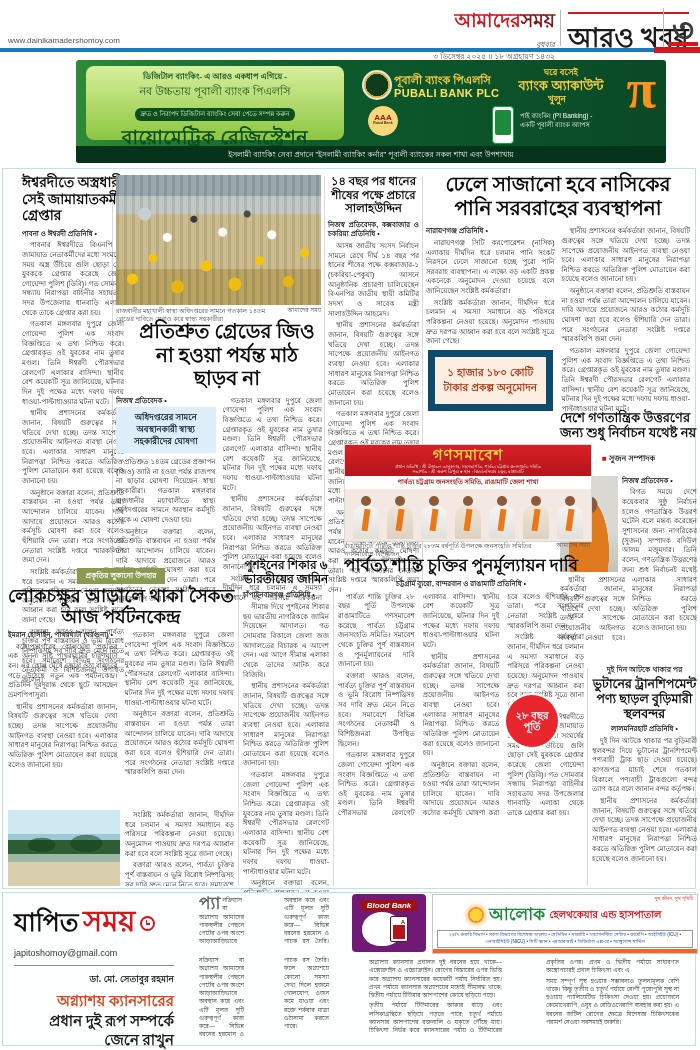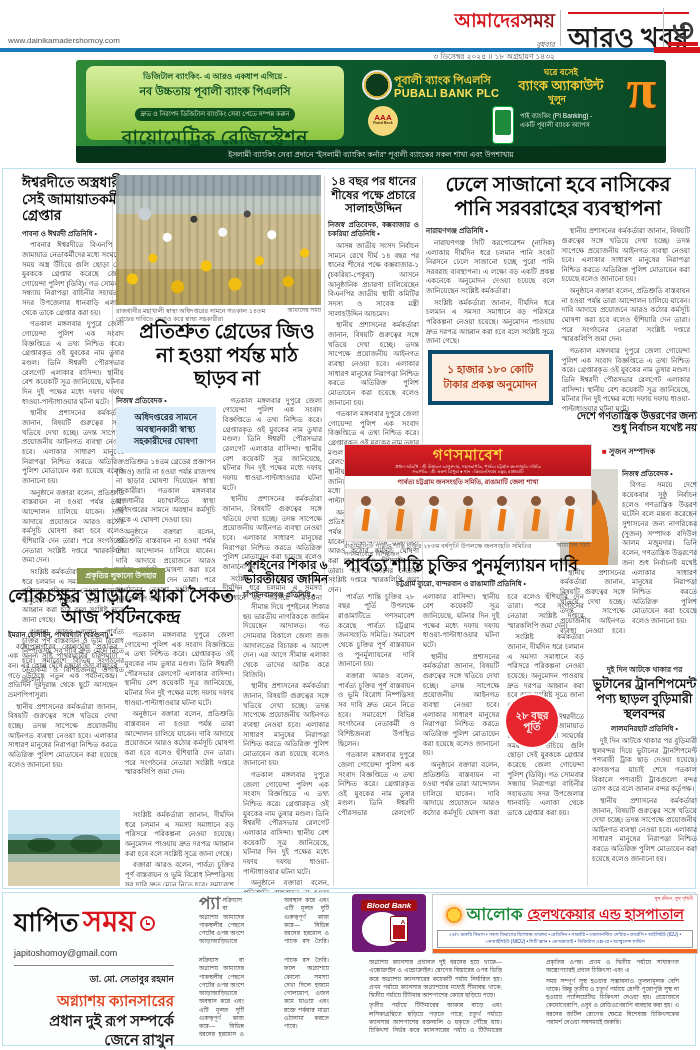--- a/index.html
+++ b/index.html
@@ -23,21 +23,21 @@
   .section-title{font-size:27px;font-weight:bold;border-top:2px solid #d6151d;padding-top:3px;letter-spacing:0;}
   .pageno{font-size:34px;font-weight:bold;color:#3b3b3b;}
   .bluebar{position:absolute;left:0;top:48px;width:700px;height:4px;background:#1b79bd;}
   .redtab{position:absolute;right:0;top:47px;width:46px;height:6px;background:#d6151d;}
 
   
   .topad{left:76px;top:60px;width:590px;height:103px;background:linear-gradient(90deg,#2e8a37 0%,#0d5a2c 42%,#0a4a26 100%);border-radius:3px;overflow:hidden;}
   .topad-left{position:absolute;left:10px;top:6px;width:258px;height:74px;border-radius:8px;
       background:linear-gradient(180deg,#d8ef9d,#8cc63f);color:#0b4d1f;text-align:center;padding-top:4px;box-sizing:border-box;}
   .topad-l1{font-size:8px;font-weight:bold;}
-  .topad-l2{font-size:11px;font-weight:bold;}
+  .topad-l2{font-size:11px;font-weight:normal;}
   .topad-l3{font-size:6.5px;margin:2px auto;background:#0b4d1f;color:#eaf6cf;display:inline-block;padding:1px 6px;border-radius:6px;}
   .topad-l4{font-size:19px;font-weight:bold;letter-spacing:0.5px;}
   .pub-logo{position:absolute;left:286px;top:10px;width:26px;height:26px;border-radius:50%;
       background:radial-gradient(circle at 50% 50%,#0c3b1d 0 60%,#d9b23a 61% 75%,#0c3b1d 76%);border:2px solid #e6e6e6;}
   .bank-bn{position:absolute;left:318px;top:12px;font-size:11px;font-weight:bold;color:#ffd23d;}
   .bank-en{position:absolute;left:318px;top:27px;font-size:11px;font-weight:bold;color:#ffe05a;letter-spacing:0.3px;}
   .aaa{position:absolute;left:292px;top:46px;width:30px;height:30px;border-radius:50%;background:radial-gradient(circle,#f4d97c 0 70%,#b98a2c 71%);
        text-align:center;color:#b3121a;font-size:8px;font-weight:bold;line-height:1;padding-top:8px;box-sizing:border-box;}
   .aaa small{display:block;font-size:3.5px;color:#4b3200;}
   .adr1{position:absolute;left:410px;top:6px;width:150px;text-align:center;color:#ffd23d;font-size:8.5px;font-weight:bold;}
@@ -72,24 +72,24 @@
     linear-gradient(180deg,#9aa7ac 0 16%,#c2c8c4 16% 30%,#cdbd8e 30% 72%,#b9a463 72% 100%);}
   .photo-beach{background:
     radial-gradient(ellipse at 30% 46%,rgba(15,60,20,.55) 0 12%,transparent 13%),
     radial-gradient(ellipse at 70% 44%,rgba(15,60,20,.5) 0 14%,transparent 15%),
     linear-gradient(180deg,#cfe9f2 0 32%,#9ec7d8 32% 40%,#2f5d33 40% 58%,#9fb7a5 58% 68%,#d9ceae 68% 100%);}
   .photo-portrait{background:
     radial-gradient(circle at 50% 30%,#8a5a3b 0 8px,transparent 9px),
     radial-gradient(ellipse at 50% 80%,#e07a1f 0 48%,transparent 49%),
     linear-gradient(180deg,#d9d9d2 0 55%,#c5c2b8 100%);}
 
-  .pullbox{background:#fdeee2;border:4px solid #0c4a6e;color:#b33a12;font-weight:bold;font-size:10.5px;
+  .pullbox{background:#fdeee2;border:7px solid #0c4a6e;color:#b33a12;font-weight:bold;font-size:10.5px;
       text-align:center;padding:8px 6px;margin:4px 2px;line-height:1.45;break-inside:avoid;}
   .subheadbox{background:#ddeefa;color:#123;font-weight:bold;font-size:8.5px;text-align:center;
-      padding:5px 4px;margin:2px 0 4px;line-height:1.4;break-inside:avoid;}
+      padding:5px 4px;margin:2px 0 4px;line-height:1.4;break-inside:avoid;font-family:Liberation Serif, serif;}
   .kicker{display:inline-block;background:#8a9a50;color:#fff;font-size:7.5px;font-weight:bold;padding:2px 9px;}
   .tagline{font-size:8px;font-weight:bold;color:#222;}
   .tagline .sq{color:#d6151d;}
   .badge28{position:absolute;width:52px;height:52px;border-radius:50%;background:#e8262d;color:#fff;
       display:flex;flex-direction:column;align-items:center;justify-content:center;font-weight:bold;font-size:10px;line-height:1.15;
       box-shadow:0 0 0 2px #fff;}
 
   
   .rally{overflow:hidden;border:1px solid #d8d8d8;background:#f3e9e2;}
   .rally-banner{background:linear-gradient(180deg,#d92026,#b3151b);color:#ffd23d;text-align:center;padding:2px 2px 1px;}
@@ -122,21 +122,21 @@
   .bb-art{position:absolute;left:10px;top:18px;width:40px;height:34px;border-radius:50% 50% 46% 46%;background:#fff;}
   .bb-bag{position:absolute;left:38px;top:22px;width:16px;height:24px;background:#fff;border:1.5px solid #7a0a0e;border-radius:2px;}
   .bb-bag:before{content:"";position:absolute;left:2px;top:8px;right:2px;bottom:2px;background:#b3151b;}
   .bb-a{position:absolute;right:2px;top:2px;font-size:6px;font-weight:bold;color:#7a0a0e;}
 
   .alok{background:#fff;border:1px solid #c9c9c9;overflow:hidden;}
   .sun{display:inline-block;width:16px;height:16px;border-radius:50%;
       background:radial-gradient(circle,#ffd23d 0 55%,#f7941d 56% 75%,transparent 76%);
       box-shadow:0 0 4px 2px rgba(247,148,29,.55);vertical-align:middle;}
   .alok-green{font-size:17px;font-weight:bold;color:#1d8a3c;vertical-align:middle;}
-  .alok-red{font-size:14px;font-weight:bold;color:#d6151d;vertical-align:middle;text-decoration:underline;}
+  .alok-red{font-size:10px;font-weight:bold;color:#d6151d;vertical-align:middle;}
   .alok-tag{font-size:4.5px;color:#d6151d;text-align:right;}
   .alok-services{border:1px solid #999;margin:1px 4px;padding:1px 3px;font-size:4.6px;color:#143a8c;line-height:1.5;text-align:center;}
   .alok-hot{background:#f26822;color:#fff;display:flex;align-items:center;justify-content:center;gap:5px;height:17px;}
   .alok-hot .lbl{font-size:9px;font-weight:bold;}
   .alok-hot .num{font-size:13px;font-weight:bold;letter-spacing:0.5px;}
 </style>
 </head>
 <body>
 
 <div id="page">
@@ -240,21 +240,21 @@
       <p>নারায়ণগঞ্জ সিটি করপোরেশন (নাসিক) এলাকায় দীর্ঘদিন ধরে চলমান পানি সংকট নিরসনে ঢেলে সাজানো হচ্ছে পুরো পানি সরবরাহ ব্যবস্থাপনা। এ লক্ষ্যে বড় একটি প্রকল্প একনেকে অনুমোদন দেওয়া হয়েছে বলে জানিয়েছেন সংশ্লিষ্ট কর্মকর্তারা।</p>
       <p>সংশ্লিষ্ট কর্মকর্তারা জানান, দীর্ঘদিন ধরে চলমান এ সমস্যা সমাধানে বড় পরিসরে পরিকল্পনা নেওয়া হয়েছে। অনুমোদন পাওয়ায় দ্রুত দরপত্র আহ্বান করা হবে বলে সংশ্লিষ্ট সূত্রে জানা গেছে।</p>
       <div class="pullbox">১ হাজার ১৮০ কোটি টাকার প্রকল্প অনুমোদন</div>
       <p>স্থানীয় প্রশাসনের কর্মকর্তারা জানান, বিষয়টি গুরুত্বের সঙ্গে খতিয়ে দেখা হচ্ছে। তদন্ত সাপেক্ষে প্রয়োজনীয় আইনগত ব্যবস্থা নেওয়া হবে। এলাকার সাধারণ মানুষের নিরাপত্তা নিশ্চিত করতে অতিরিক্ত পুলিশ মোতায়েন করা হয়েছে বলেও জানানো হয়।</p>
       <p>অনুষ্ঠানে বক্তারা বলেন, প্রতিশ্রুতি বাস্তবায়ন না হওয়া পর্যন্ত তারা আন্দোলন চালিয়ে যাবেন। দাবি আদায়ে প্রয়োজনে আরও কঠোর কর্মসূচি ঘোষণা করা হবে বলেও হুঁশিয়ারি দেন তারা। পরে সংগঠনের নেতারা সংশ্লিষ্ট দপ্তরে স্মারকলিপি জমা দেন।</p>
       <p>গতকাল মঙ্গলবার দুপুরে জেলা গোয়েন্দা পুলিশ এক সংবাদ বিজ্ঞপ্তিতে এ তথ্য নিশ্চিত করে। গ্রেপ্তারকৃত ওই যুবকের নাম তুষার মণ্ডল। তিনি ঈশ্বরদী পৌরসভার রেলগেট এলাকার বাসিন্দা। স্থানীয় বেশ কয়েকটি সূত্র জানিয়েছে, ঘটনার দিন দুই পক্ষের মধ্যে দফায় দফায় ধাওয়া-পাল্টাধাওয়ার ঘটনা ঘটে।</p>
     </div>
   </div>
 
   <div class="abs" style="left:560px;top:410px;width:137px;">
-    <div class="hd serif" style="font-size:10px;text-align:right;">দেশে গণতান্ত্রিক উত্তরণের জন্য শুধু নির্বাচন যথেষ্ট নয়</div>
+    <div class="hd serif" style="font-size:13px;text-align:left;">দেশে গণতান্ত্রিক উত্তরণের জন্য শুধু নির্বাচন যথেষ্ট নয়</div>
     <div class="tagline" style="text-align:center;margin:11px 0;">
       <span class="sq">■</span>
       <span>সুজন সম্পাদক</span>
     </div>
     <div style="display:flex;gap:4px;">
       <div class="photo-portrait" style="width:58px;height:96px;flex:0 0 auto;"></div>
       <div class="bt" style="height:96px;overflow:hidden;flex:1;">
         <p class="byline">নিজস্ব প্রতিবেদক •</p>
         <p>বিগত সময়ে দেশে কয়েকবার সুষ্ঠু নির্বাচন হলেও গণতান্ত্রিক উত্তরণ ঘটেনি বলে মন্তব্য করেছেন সুশাসনের জন্য নাগরিকের (সুজন) সম্পাদক বদিউল আলম মজুমদার। তিনি বলেন, গণতান্ত্রিক উত্তরণের জন্য শুধু নির্বাচনই যথেষ্ট নয়। এর জন্য প্রয়োজন আইনের শাসন ও প্রাতিষ্ঠানিক সংস্কার।</p>
       </div>

